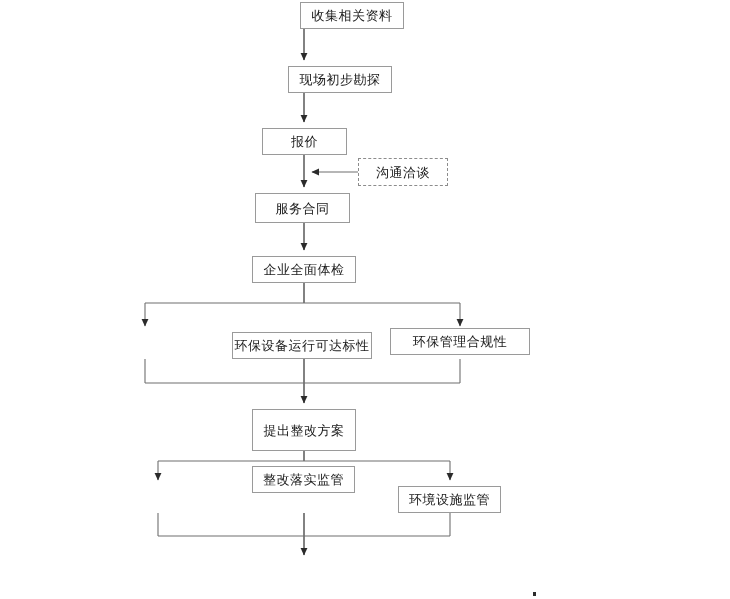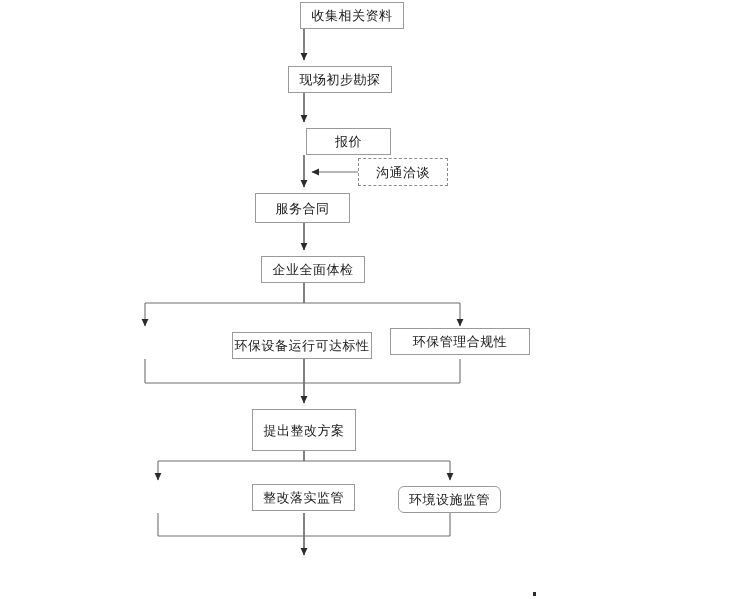--- a/index.html
+++ b/index.html
@@ -104,54 +104,54 @@
   </svg>
 
   <div class="node" style="left:252px; top:2px; width:104px; height:27px;margin-left:48px;">
     <span>收集相关资料</span>
   </div>
 
   <div class="node" style="left:252px; top:66px; width:104px; height:27px;margin-left:36px;">
     <span>现场初步勘探</span>
   </div>
 
-  <div class="node" style="left:262px; top:128px; width:85px; height:27px;margin-left:44px;">
+  <div class="node" style="left:262px; top:128px; width:85px; height:27px;">
     <span>报价</span>
   </div>
 
   <div class="node dashed" style="left:358px; top:158px; width:90px; height:28px;">
     <span>沟通洽谈</span>
   </div>
 
   <div class="node" style="left:255px; top:193px; width:95px; height:30px;">
     <span>服务合同</span>
   </div>
 
-  <div class="node" style="left:252px; top:256px; width:104px; height:27px;margin-left:9px;">
+  <div class="node" style="left:252px; top:256px; width:104px; height:27px;">
     <span>企业全面体检</span>
   </div>
 
 
   <div class="node" style="left:232px; top:332px; width:140px; height:27px;">
     <span>环保设备运行可达标性</span>
   </div>
 
   <div class="node" style="left:390px; top:328px; width:140px; height:27px;">
     <span>环保管理合规性</span>
   </div>
 
   <div class="node" style="left:252px; top:409px; width:104px; height:42px;">
     <span>提出整改方案</span>
   </div>
 
 
-  <div class="node" style="left:252px; top:484px; width:103px; height:27px;">
+  <div class="node" style="left:252px; top:466px; width:103px; height:27px;">
     <span>整改落实监管</span>
   </div>
 
-  <div class="node" style="left:398px; top:486px; width:103px; height:27px;border-radius:6px;">
+  <div class="node" style="left:398px; top:486px; width:103px; height:27px;">
     <span>环境设施监管</span>
   </div>
 
 
   <div class="dot" style="left:533px; top:592px;"></div>
 
 </div>
 
 </body></html>

